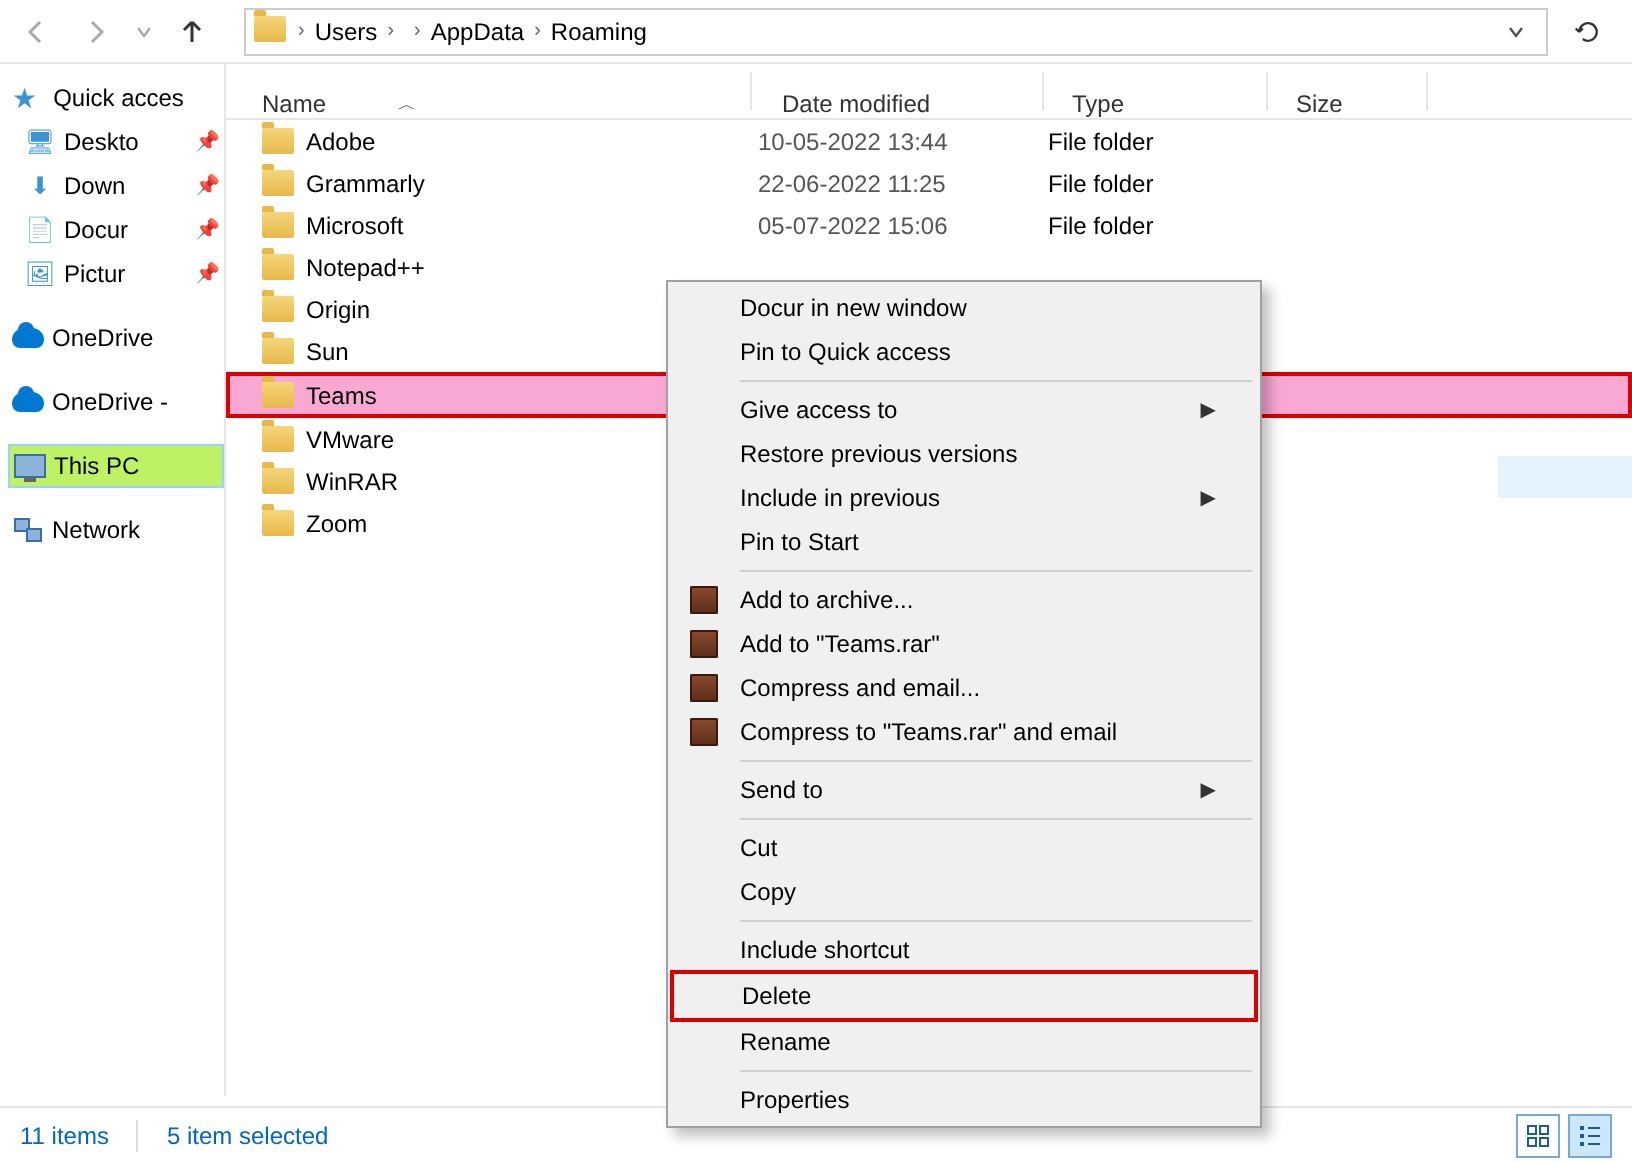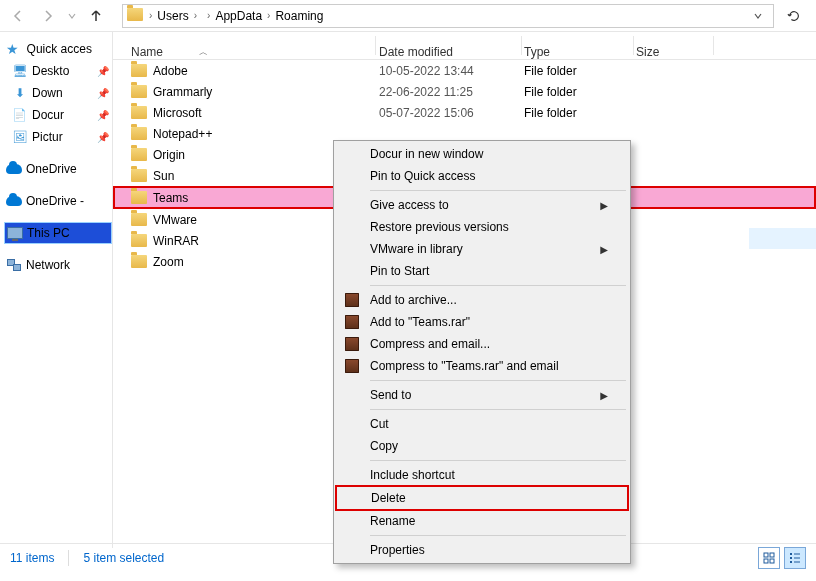--- a/index.html
+++ b/index.html
@@ -18,35 +18,35 @@
 .refresh-btn { width: 24px; height: 24px; display: flex; align-items: center; justify-content: center; color: #333; margin-right: 6px; }
 .search-box { width: 200px; height: 24px; border: 1px solid #ccc; display: flex; align-items: center; padding: 0 6px; color: #888; }
 .search-ico { margin-right: 6px; color: #666; }
 
 
 .main { display: flex; height: 516px; }
 .sidebar { width: 112px; padding: 6px 0 6px 4px; overflow: hidden; }
 .sb-star { color: #3a95d6; font-size: 14px; margin-right: 4px; }
 .sb-item { display: flex; align-items: center; height: 22px; padding: 0 2px 0 8px; white-space: nowrap; gap: 4px; }
 .sb-item.root { padding-left: 2px; }
-.sb-item.sel { background: #1d4ed8; border: 1px solid #99d1ff; }
+.sb-item.sel { background: #bef264; border: 1px solid #99d1ff; }
 .sb-gap { height: 10px; }
 .pin { color: #777; font-size: 10px; margin-left: auto; }
 .sb-ico { width: 16px; height: 16px; display: inline-flex; align-items: center; justify-content: center; }
 .sb-desktop { color: #3a95d6; }
 .sb-down { color: #3a95d6; }
 .sb-doc { color: #3a95d6; }
 .sb-pic { color: #3a95d6; }
 
 .content { flex: 1; position: relative; border-left: 1px solid #e6e6e6; }
 .col-headers { display: flex; height: 28px; align-items: flex-end; border-bottom: 1px solid #e6e6e6; color: #333; padding-left: 12px; position: relative; }
 .col-headers .col { padding: 0 6px; }
 .col-name { width: 248px; display: flex; align-items: center; gap: 36px; }
 .col-name .sort { color: #666; font-size: 9px; }
-.col-date { width: 145px; }
+.col-date { width: 145px; margin-left: 12px; }
 .col-type { width: 112px; }
 .col-size { width: 80px; }
 .col-sep { position: absolute; top: 4px; bottom: 4px; width: 1px; background: #e6e6e6; }
 
 .file-list { position: relative; }
 .file-row { display: flex; align-items: center; height: 21px; padding-left: 12px; }
 .file-row.sel { background: #f9a8d4; }
 .file-row.sel-hl { border: 2px solid #d00; box-sizing: border-box; height: 23px; padding-left: 10px; }
 .file-row .fname { width: 248px; display: flex; align-items: center; gap: 6px; padding: 0 6px; }
 .file-row .fdate { width: 145px; color: #555; padding: 0 6px; }
@@ -62,21 +62,21 @@
 .ctx-menu { position: absolute; left: 333px; top: 140px; width: 298px; background: #f0f0f0; border: 1px solid #a0a0a0; box-shadow: 4px 4px 6px rgba(0,0,0,0.25); padding: 2px; z-index: 10; }
 .ctx-item { height: 22px; display: flex; align-items: center; padding: 0 20px 0 34px; position: relative; }
 .ctx-item.bold { font-weight: 700; }
 .ctx-item .arrow { margin-left: auto; color: #333; font-size: 10px; }
 .ctx-sep { height: 1px; background: #d0d0d0; margin: 3px 2px 3px 34px; }
 .ctx-ico { position: absolute; left: 8px; width: 16px; height: 16px; display: flex; align-items: center; justify-content: center; }
 .rar-ico { width: 14px; height: 14px; background: linear-gradient(#8c4a2e, #5a2e18); border-radius: 1px; box-shadow: inset 0 0 0 1px #3a1a0c; }
 .ctx-hl { border: 2px solid #d00; margin: -1px; }
 
 
-.status-bar { position: absolute; bottom: 10px; left: 0; right: 0; height: 28px; border-top: 1px solid #e6e6e6; display: flex; align-items: center; padding: 0 10px; gap: 14px; color: #0066cc; }
+.status-bar { position: absolute; bottom: 0; left: 0; right: 0; height: 28px; border-top: 1px solid #e6e6e6; display: flex; align-items: center; padding: 0 10px; gap: 14px; color: #0066cc; }
 .status-bar .sep { width: 1px; height: 16px; background: #ddd; }
 .status-bar .view-btns { margin-left: auto; display: flex; gap: 4px; }
 .view-btn { width: 22px; height: 22px; border: 1px solid #7aa7d8; display: flex; align-items: center; justify-content: center; color: #1e5b9c; }
 .view-sel { background: #cce8ff; }
 
 .onedrive-ico { width: 16px; height: 10px; background: #0078d4; border-radius: 6px 6px 4px 4px; position: relative; display: inline-block; }
 .onedrive-ico:before { content: ""; position: absolute; left: 3px; top: -3px; width: 8px; height: 8px; background: #0078d4; border-radius: 50%; }
 
 .pc-ico { width: 16px; height: 12px; border: 1px solid #3a6ea5; background: #8cb3d9; display: inline-block; position: relative; }
 .pc-ico:after { content: ""; position: absolute; left: 4px; bottom: -3px; width: 6px; height: 2px; background: #666; }
@@ -305,21 +305,21 @@
 <div class="ctx-menu">
   <div class="ctx-item">Docur in new window</div>
   <div class="ctx-item">Pin to Quick access</div>
   <div class="ctx-sep"></div>
   <div class="ctx-item">
       <span>Give access to</span>
       <span class="arrow">▶</span>
     </div>
   <div class="ctx-item">Restore previous versions</div>
   <div class="ctx-item">
-      <span>VMware in library</span>
+      <span>Include in previous</span>
       <span class="arrow">▶</span>
     </div>
   <div class="ctx-item">Pin to Start</div>
   <div class="ctx-sep"></div>
   <div class="ctx-item">
       <span class="ctx-ico">
         <span class="rar-ico"></span>
       </span>
       <span>Add to archive...</span>
     </div>

